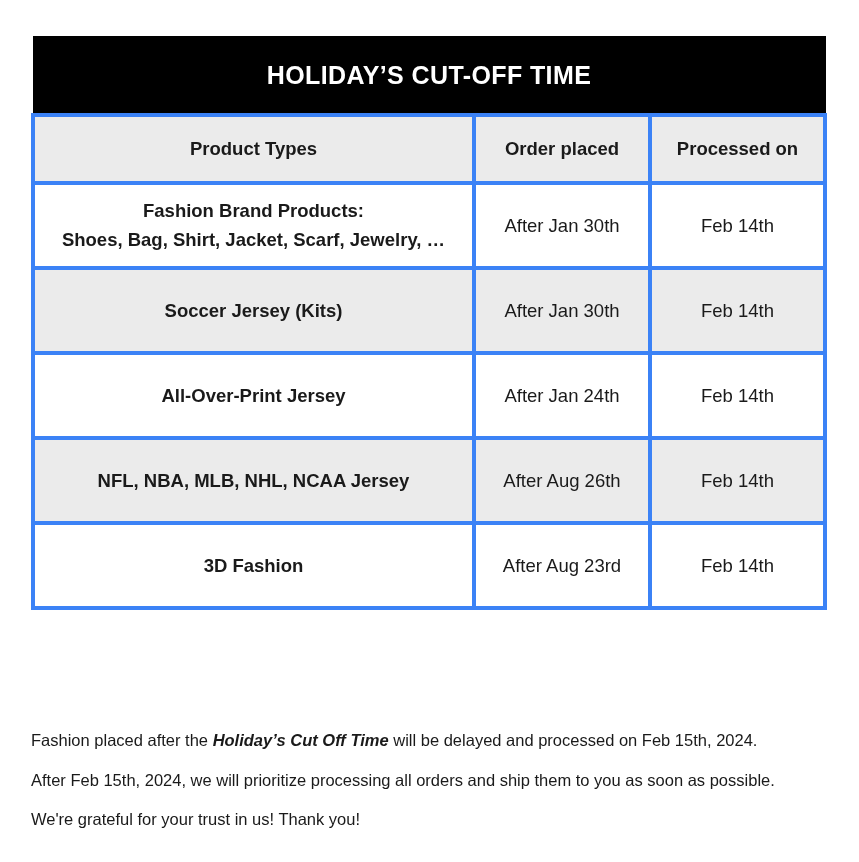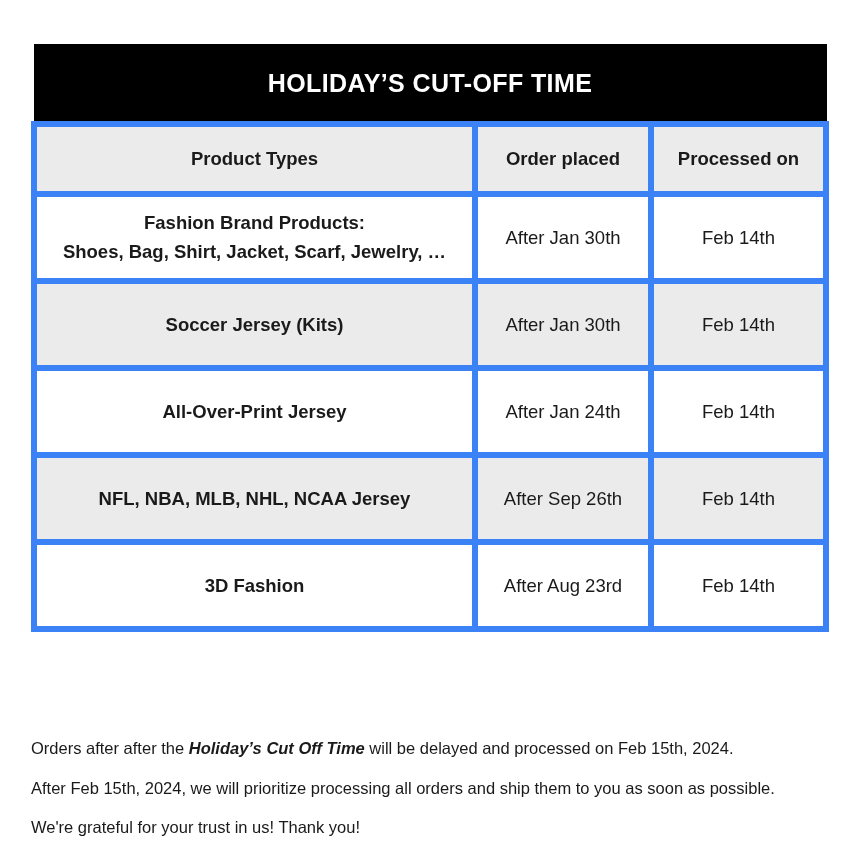--- a/index.html
+++ b/index.html
@@ -12,38 +12,38 @@
     height: 862px;
     font-family: "Liberation Sans", sans-serif;
     color: #111111;
     position: relative;
     overflow: hidden;
   }
 
   .page {
     position: absolute;
     left: 0;
-    top: 8px;
+    top: 0;
     width: 859px;
     height: 663px;
   }
 
   
   .cutoff-table {
     position: absolute;
     left: 31px;
     top: 36px;
     width: 792px;
     border-collapse: collapse;
     table-layout: fixed;
   }
 
   .cutoff-table td,
   .cutoff-table th {
-    border: 6px solid #3b82f6;
+    border: 4px solid #3b82f6;
     padding: 0 8px;
     text-align: center;
     vertical-align: middle;
   }
 
   
   .title-row td {
     background: #000000;
     border: 1px solid #000000;
     height: 76px;
@@ -170,32 +170,32 @@
       </tr>
 
       <tr class="body-row plain">
         <td class="cell-product">All-Over-Print Jersey</td>
         <td class="cell-date">After Jan 24th</td>
         <td class="cell-date">Feb 14th</td>
       </tr>
 
       <tr class="body-row shaded">
         <td class="cell-product">NFL, NBA, MLB, NHL, NCAA Jersey</td>
-        <td class="cell-date">After Sep 26th</td>
+        <td class="cell-date">After Aug 26th</td>
         <td class="cell-date">Feb 14th</td>
       </tr>
 
       <tr class="body-row plain">
         <td class="cell-product">3D Fashion</td>
         <td class="cell-date">After Aug 23rd</td>
         <td class="cell-date">Feb 14th</td>
       </tr>
 
     </tbody>
   </table>
 
   <div class="notes">
-    <p class="note-line"><span>Orders after after the </span><span class="note-em">Holiday’s Cut Off Time</span><span> will be delayed and processed on Feb 15th, 2024.</span></p>
+    <p class="note-line"><span>Fashion placed after the </span><span class="note-em">Holiday’s Cut Off Time</span><span> will be delayed and processed on Feb 15th, 2024.</span></p>
     <p class="note-line">After Feb 15th, 2024, we will prioritize processing all orders and ship them to you as soon as possible.</p>
     <p class="note-line">We're grateful for your trust in us! Thank you!</p>
   </div>
 
 </div>
 
 </body></html>

